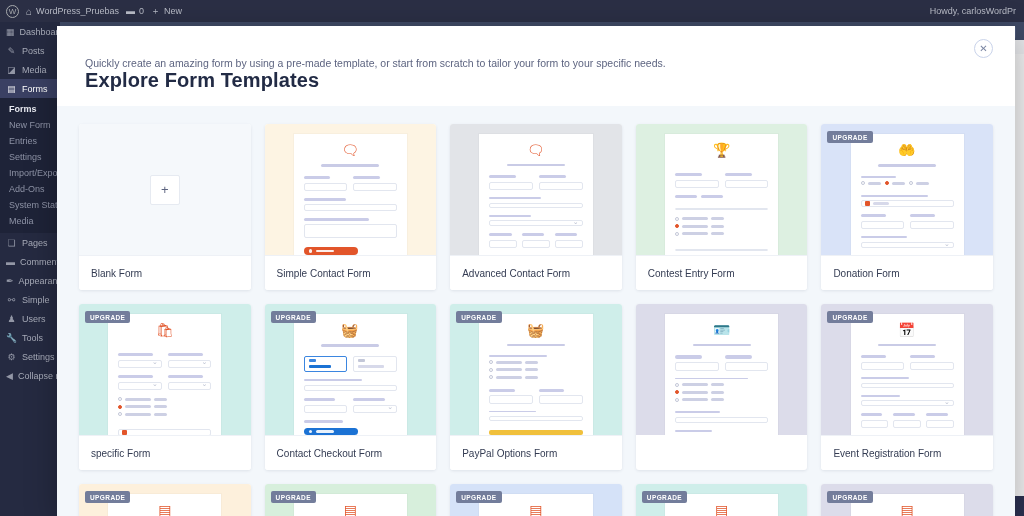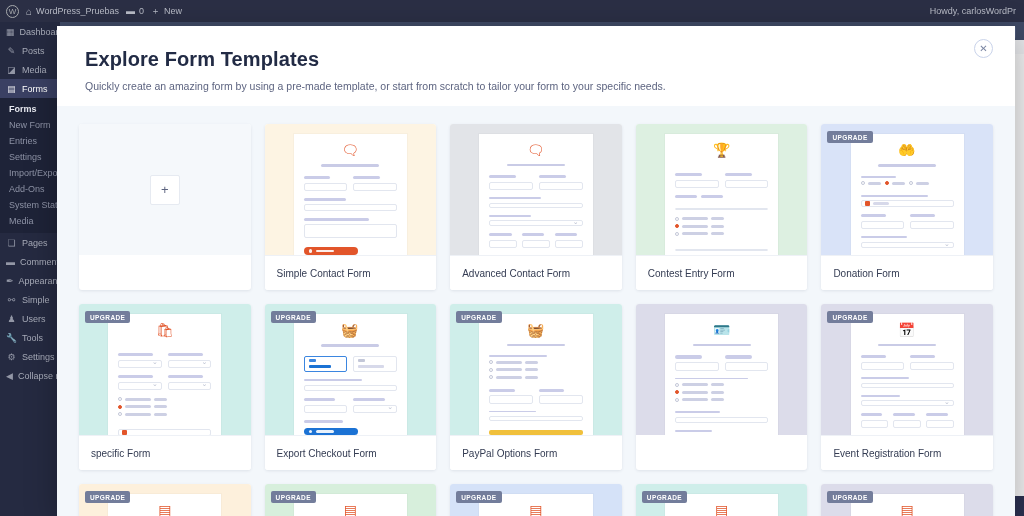--- a/index.html
+++ b/index.html
@@ -313,35 +313,36 @@
         </div>
       </div>
   </div>
 
   <div id="wp-bottom-strip"></div>
 </div>
 
 <div id="modal">
 
   <div id="modal-header">
+    <div id="modal-subtitle">Quickly create an amazing form by using a pre-made template, or start from scratch to tailor your form to your specific needs.</div>
     <div id="modal-title">Explore Form Templates</div>
-    <div id="modal-subtitle">Quickly create an amazing form by using a pre-made template, or start from scratch to tailor your form to your specific needs.</div>
     <div id="close-button">
       <span>✕</span>
     </div>
   </div>
 
   <div id="modal-body">
     <div class="tpl-grid" id="tpl-grid">
         <div class="tpl-card">
           <div class="tpl-thumb" style="background: rgb(245, 248, 251);">
             <div class="blank-wrap">
               <div class="plus-box">+</div>
             </div>
           </div>
+          <div class="tpl-label">Blank Form</div>
         </div>
         <div class="tpl-card">
           <div class="tpl-thumb" style="background: rgb(253, 244, 227);">
             <div class="sheet">
               <div class="ico">🗨</div>
               <div class="title-bar"></div>
               <div class="row2">
                 <div>
                   <div class="lbl" style="width: 60%;"></div>
                   <div class="fld"></div>
@@ -568,21 +569,21 @@
                   <div class="fld sel"></div>
                 </div>
               </div>
               <div class="lbl" style="width: 42%;"></div>
               <div class="btn-orange btn-blue">
                 <div class="btn-dot"></div>
                 <div class="btn-line"></div>
               </div>
             </div>
           </div>
-          <div class="tpl-label">Export Checkout Form</div>
+          <div class="tpl-label">Contact Checkout Form</div>
         </div>
         <div class="tpl-card">
           <div class="tpl-thumb" style="background: rgb(207, 238, 234);">
             <div class="badge">UPGRADE</div>
             <div class="sheet">
               <div class="ico">🧺</div>
               <div class="title-bar"></div>
               <div class="lbl" style="width: 62%;"></div>
               <div class="radios">
                 <div class="radio-line">

